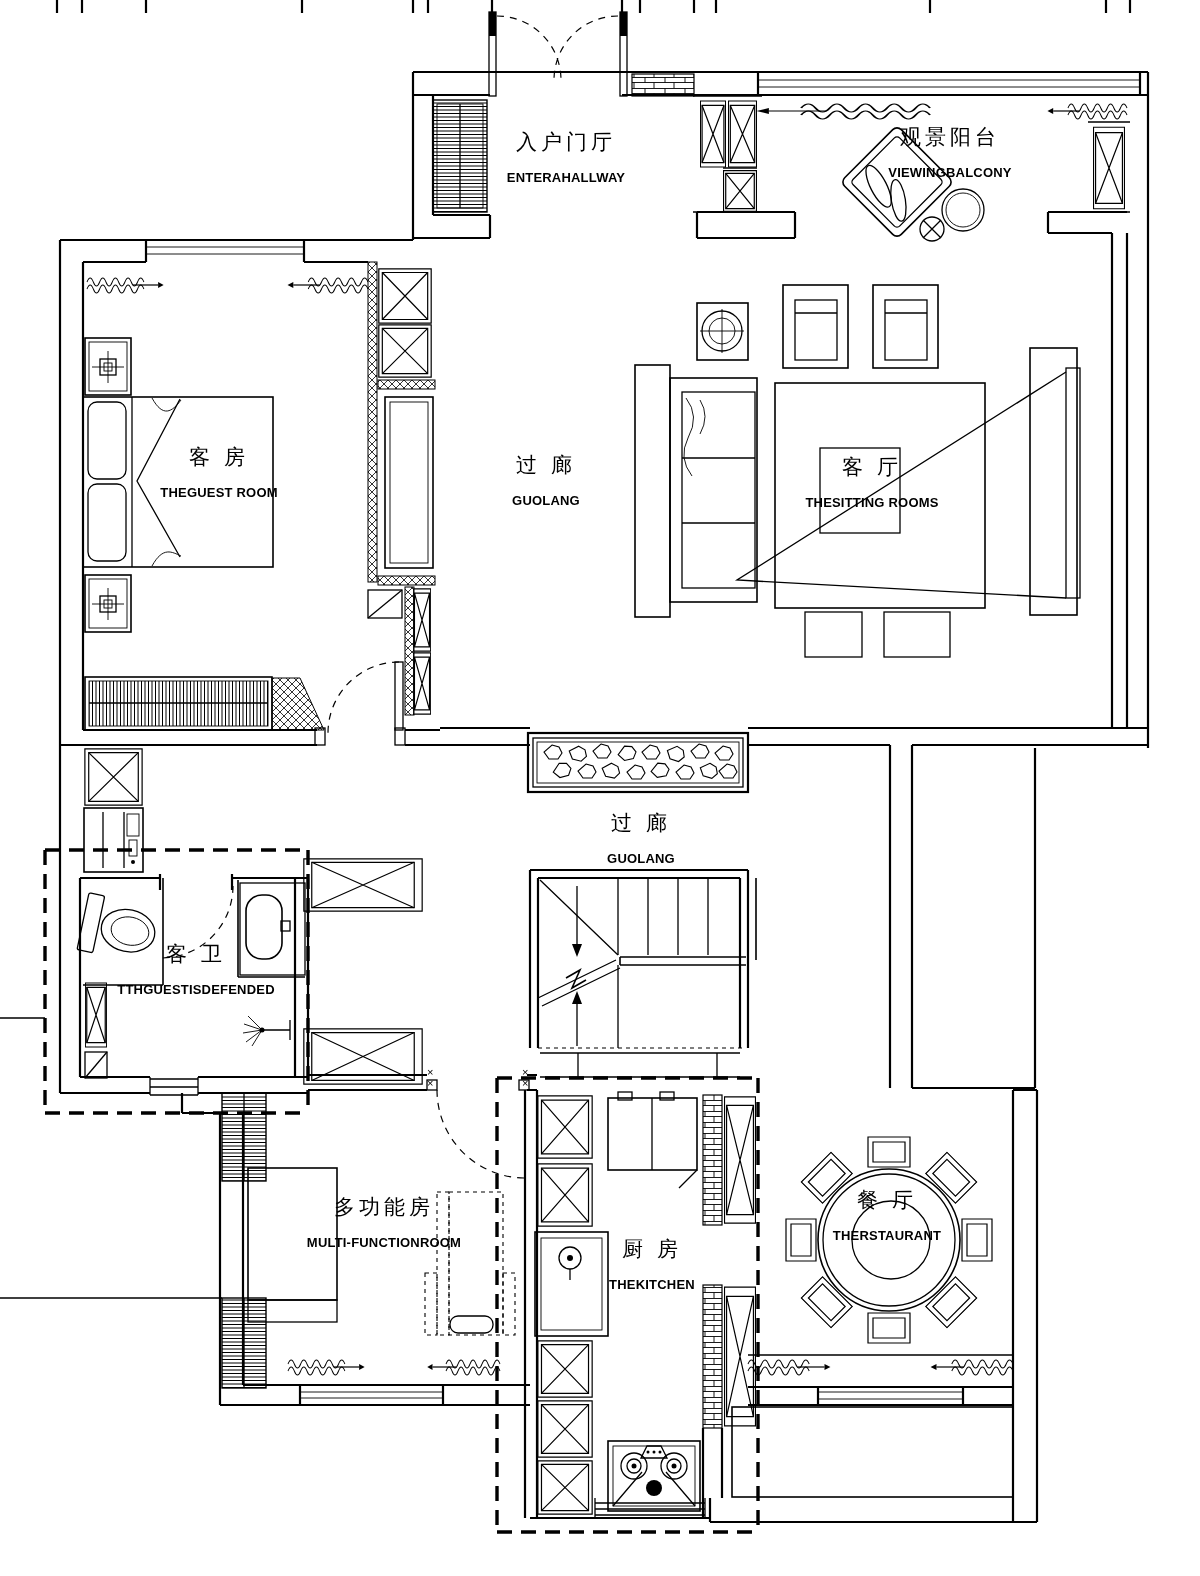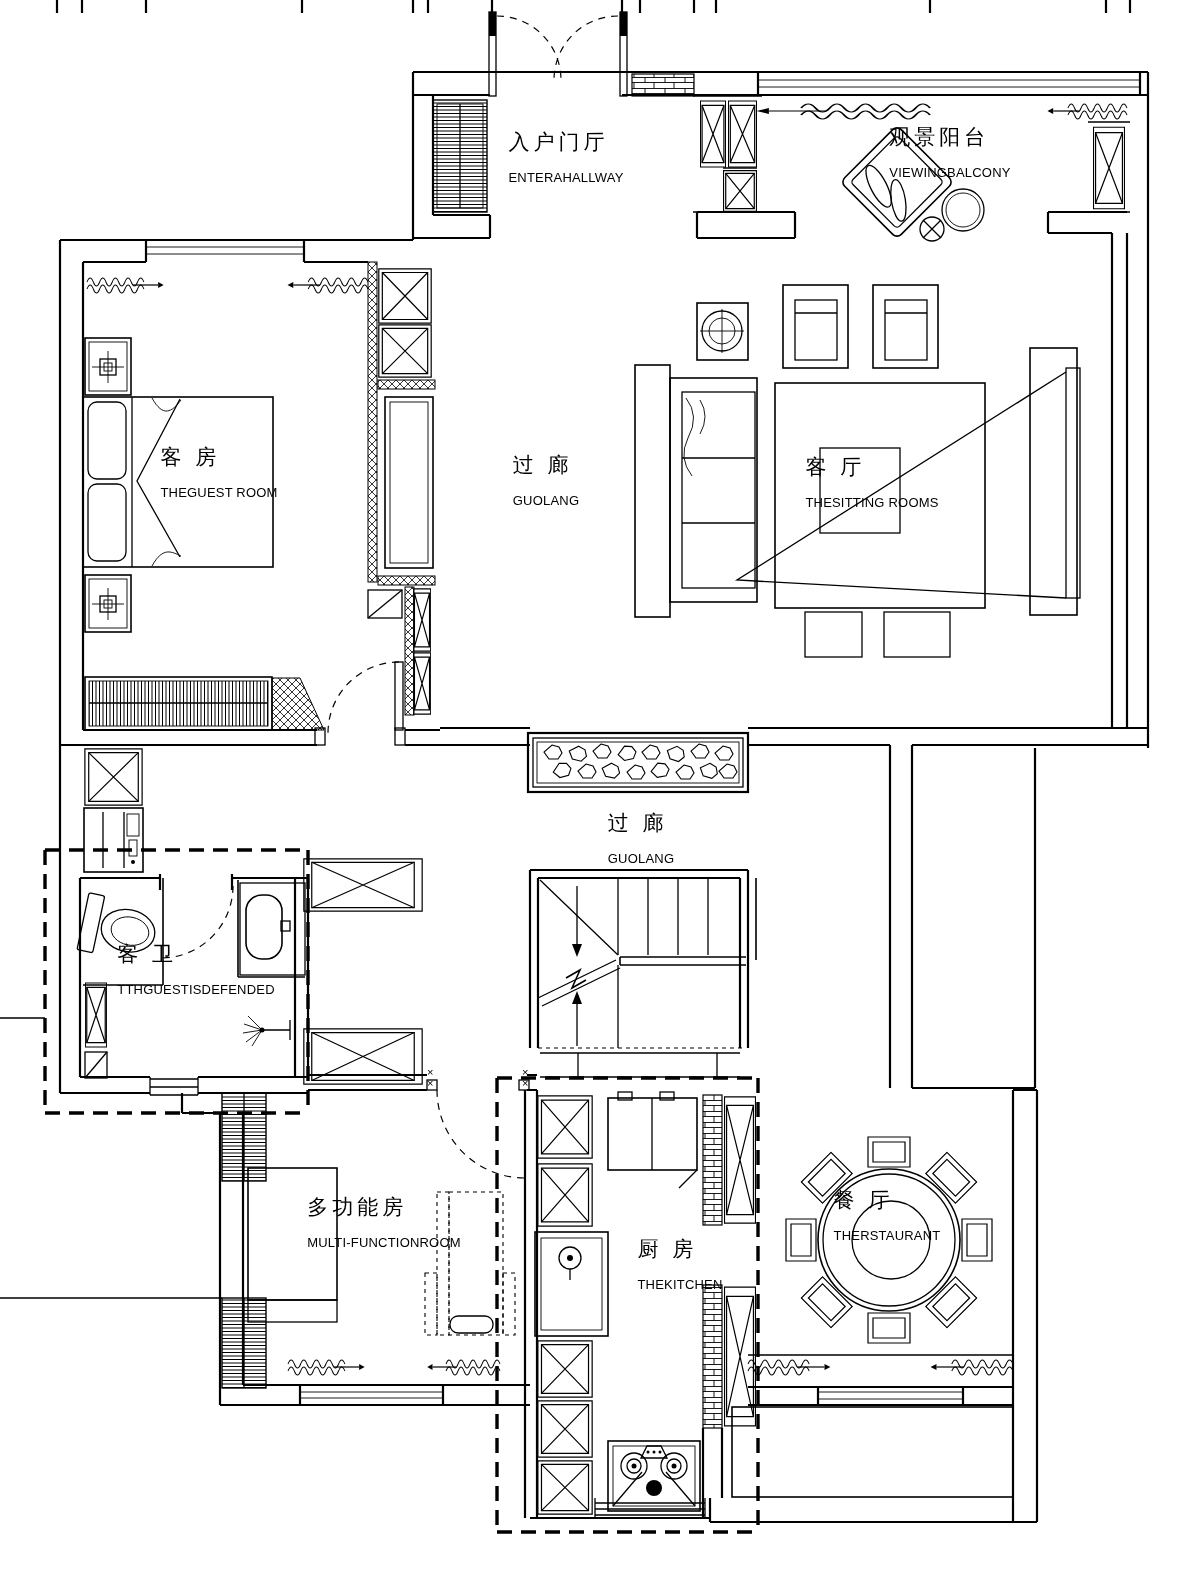--- a/index.html
+++ b/index.html
@@ -16,23 +16,23 @@
   .ddash{stroke-dasharray:4 4;stroke-width:1.1}
   .adash{stroke-dasharray:7 6;stroke-width:1.2}
   .blk{fill:#000;stroke:none}
 
   #xb rect,#xb path{fill:none;stroke:#000;stroke-width:1.2;vector-effect:non-scaling-stroke}
   #chair rect{fill:none;stroke:#000;stroke-width:1.2;vector-effect:non-scaling-stroke}
   #peb polygon{fill:none;stroke:#000;stroke-width:1.1}
   #curt path{fill:none;stroke:#000;stroke-width:1.2}
   #curt polygon{fill:#000;stroke:none}
 
-  .lbl{position:absolute;transform:translate(-50%,-50%);text-align:left;white-space:nowrap;z-index:5}
+  .lbl{position:absolute;transform:translate(-50%,-50%);text-align:center;white-space:nowrap;z-index:5}
   .lbl .zh{font-size:21px;letter-spacing:4px;font-weight:400}
-  .lbl .en{font-size:13px;font-weight:400;letter-spacing:.2px;margin-top:14px}
+  .lbl .en{font-size:13px;font-weight:700;letter-spacing:.2px;margin-top:14px}
 </style>
 </head>
 <body>
 
 <div class="stage">
 
 <svg width="1200" height="1576" viewBox="0 0 1200 1576">
   <defs>
     <pattern id="xh" width="8" height="8" patternUnits="userSpaceOnUse">
       <path d="M0,8 L8,0 M0,0 L8,8" stroke="#000" stroke-width="0.8" fill="none"></path>
@@ -442,21 +442,21 @@
     <div class="en">GUOLANG</div>
   </div>
   <div class="lbl" style="left:196px;top:968px">
     <div class="zh">客 卫</div>
     <div class="en">TTHGUESTISDEFENDED</div>
   </div>
   <div class="lbl" style="left:384px;top:1221px">
     <div class="zh">多功能房</div>
     <div class="en">MULTI-FUNCTIONROOM</div>
   </div>
-  <div class="lbl" style="left:680px;top:1263px">
+  <div class="lbl" style="left:652px;top:1263px">
     <div class="zh">厨 房</div>
     <div class="en">THEKITCHEN</div>
   </div>
   <div class="lbl" style="left:887px;top:1214px">
     <div class="zh">餐 厅</div>
     <div class="en">THERSTAURANT</div>
   </div>
 </div>
 
 </body></html>

